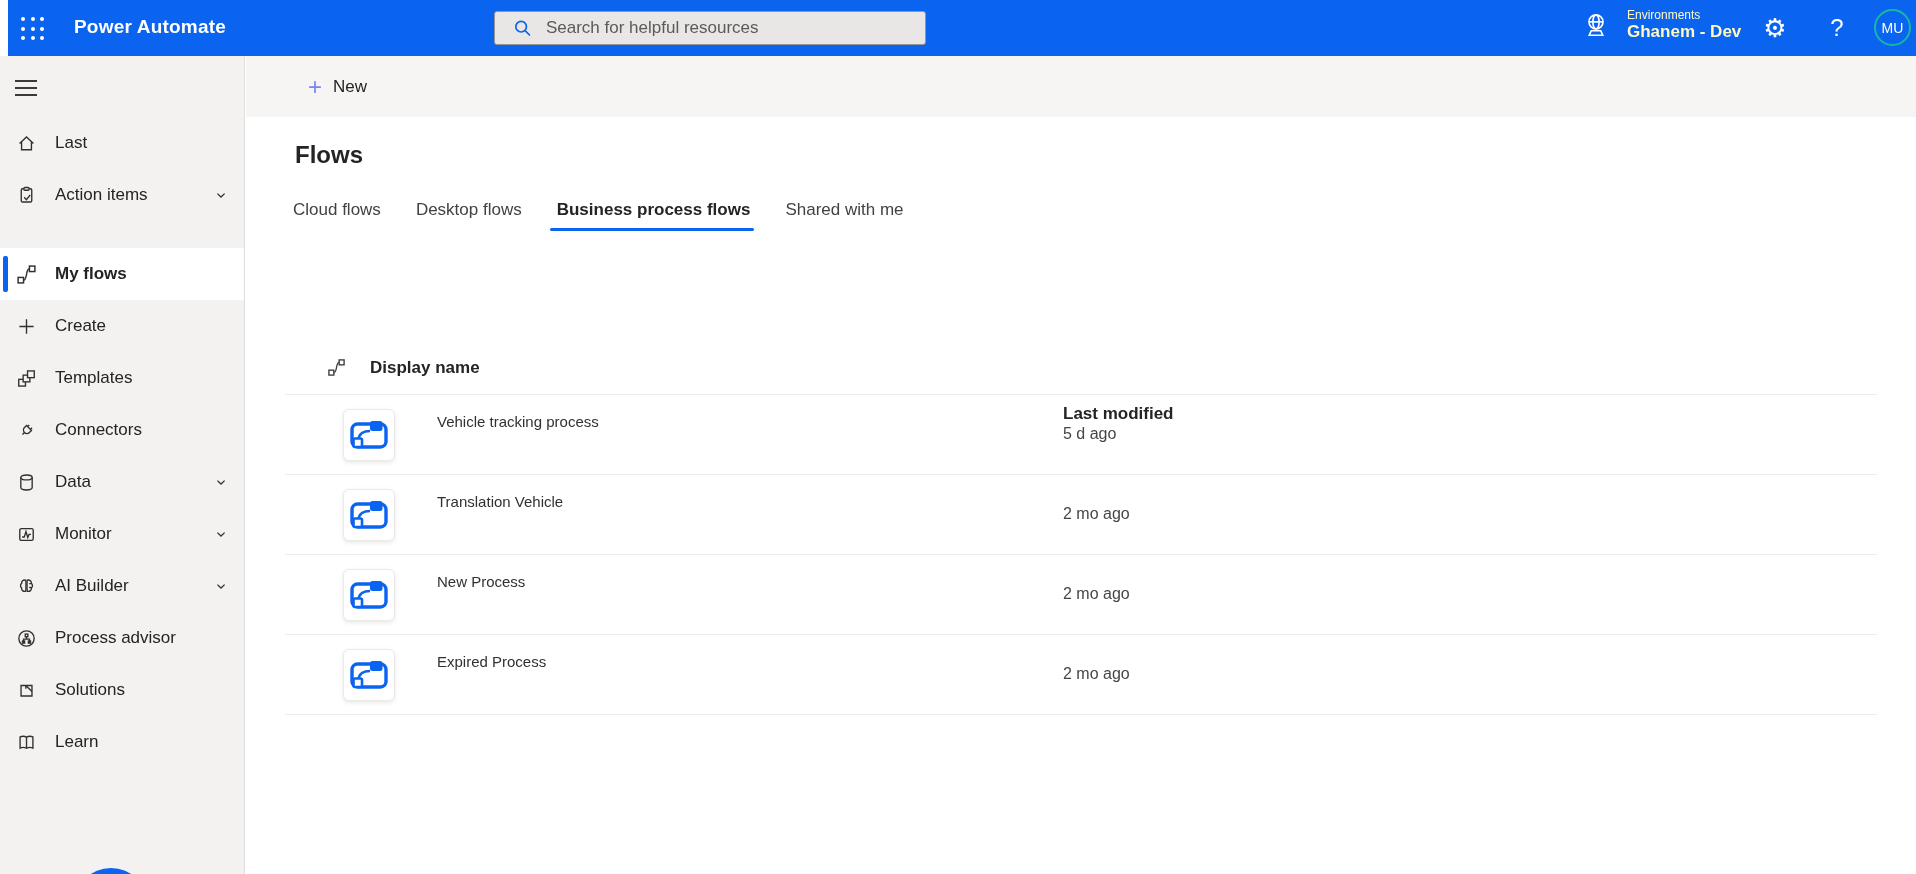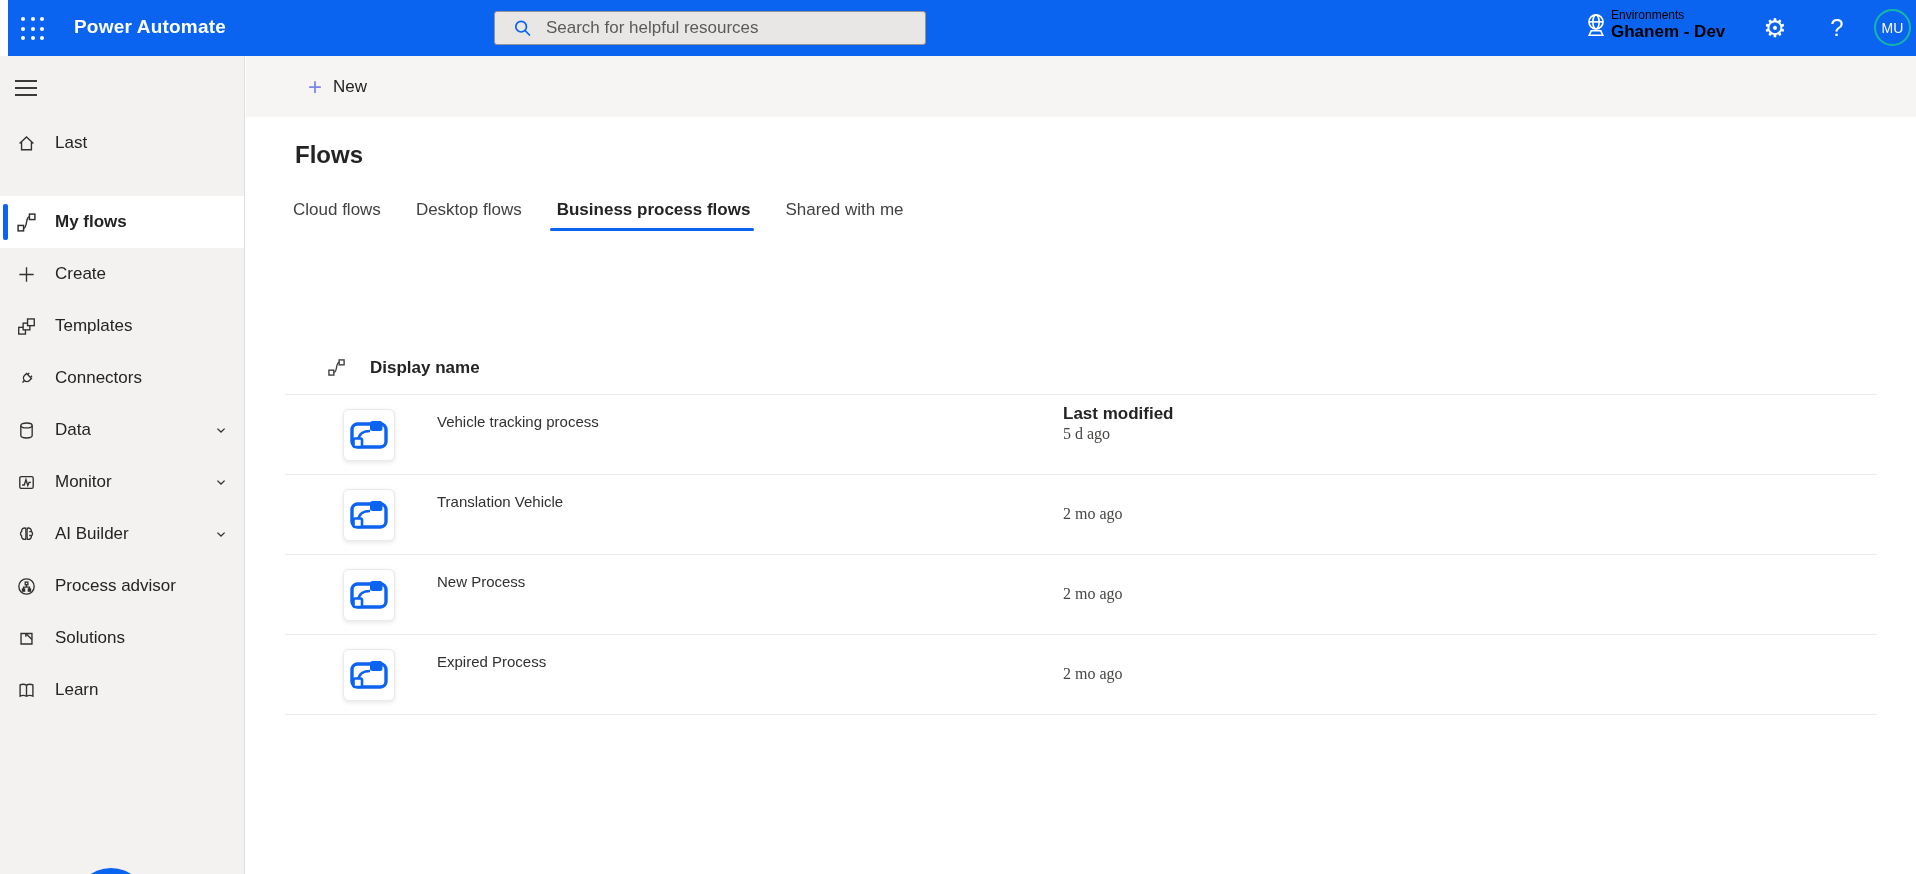--- a/index.html
+++ b/index.html
@@ -11,21 +11,21 @@
   .waffle { position:absolute; left:13px; top:17px; width:24px; height:24px; display:grid;
     grid-template-columns:repeat(3,1fr); gap:5px; cursor:pointer; }
   .waffle i { width:4px; height:4px; background:#fff; border-radius:50%; }
   .app-title { position:absolute; left:66px; top:16px; font-size:19px; font-weight:700; color:#fff; letter-spacing:.2px; }
   .searchbox { position:absolute; left:486px; top:11px; width:432px; height:34px; background:#E8E7E6;
     border:1px solid #979593; border-radius:3px; display:flex; align-items:center; padding-left:18px; }
   .searchbox input { border:none; background:transparent; outline:none; font-size:17px; color:#424242;
     width:400px; margin-left:14px; font-family:inherit; }
   .searchbox input::placeholder { color:#5C5A58; opacity:1; }
   .env { position:absolute; left:1573px; top:8px; display:flex; align-items:center; cursor:pointer; }
-  .env-txt { margin-left:0; color:#000000; }
+  .env-txt { margin-left:16px; color:#fef9c3; }
   .env-label { font-size:12px; line-height:14px; }
   .env-name { font-size:17px; font-weight:700; line-height:19px; }
   .hbtn { position:absolute; top:0; height:56px; width:46px; display:flex; align-items:center; justify-content:center;
     color:#fff; cursor:pointer; }
   .gear { left:1744px; font-size:26px; }
   .help { left:1806px; font-size:24px; font-weight:400; }
   .avatar { position:absolute; left:1866px; top:9px; width:37px; height:37px; border:2px solid #14b8a6; border-radius:50%;
     color:#fff; font-size:14px; font-weight:400; display:flex; align-items:center; justify-content:center; cursor:pointer; }
 
   
@@ -59,21 +59,21 @@
 
   .table { position:absolute; left:39px; top:226px; width:1592px; }
   .thead { position:relative; height:52px; border-bottom:1px solid #EDEBE9; }
   .thead .hicon { position:absolute; left:42px; top:15px; }
   .thead .hname { position:absolute; left:85px; top:15px; font-size:17px; font-weight:700; }
   .thead .hmod  { position:absolute; left:778px; top:15px; font-size:17px; font-weight:700;margin-top:46px; }
   .trow { position:relative; height:80px; border-bottom:1px solid #EDEBE9; cursor:pointer; }
   .flowcard { position:absolute; left:58px; top:14px; width:52px; height:52px; background:#fff; border:1px solid #ECEAE8;
     border-radius:6px; box-shadow:0 1.6px 4px rgba(0,0,0,.09); display:flex; align-items:center; justify-content:center; }
   .trow .cname { position:absolute; left:152px; top:18px; font-size:15px; color:#323130; }
-  .trow .cmod  { position:absolute; left:778px; top:30px; font-size:16px; color:#484644;font-family:Liberation Serif, serif; }
+  .trow .cmod  { position:absolute; left:778px; top:30px; font-size:16px; color:#484644; }
 </style>
 </head>
 <body>
 
 <div class="header">
   <div class="waffle">
     <i></i>
       <i></i>
       <i></i>
       <i></i>
@@ -122,20 +122,34 @@
 
   <div class="nav">
     <div class="si">
       <span class="ic">
         <svg width="21" height="21" viewBox="0 0 20 20">
             <path d="M3.4 10 L10 3.8 L16.6 10 M5.3 8.3 V16 H14.7 V8.3"></path>
           </svg>
         </span>
       <span class="lbl">Last</span>
     </div>
+    <div class="si">
+      <span class="ic">
+        <svg width="21" height="21" viewBox="0 0 20 20">
+            <rect x="5" y="3.6" width="10" height="12.6" rx="1.3"></rect>
+        <rect x="7.5" y="2.4" width="5" height="2.6" rx="1" fill="#F3F2F1"></rect>
+        <path d="M7.8 11.6 l2.1 2.3 l3.6-4.4"></path>
+          </svg>
+        </span>
+      <span class="lbl">Action items</span>
+      <span class="chev">
+        <svg width="20" height="20" viewBox="0 0 20 20">
+            <path d="M6.4 8.6 L10 12 L13.6 8.6"></path>
+          </svg></span>
+    </div>
     <div class="si selected">
       <span class="ic">
         <svg width="21" height="21" viewBox="0 0 20 20" style="stroke-width:1.4">
             <rect x="2" y="12.8" width="5.2" height="5.2"></rect>
         <rect x="12.8" y="2" width="5.2" height="5.2"></rect>
         <path d="M7.2 15.4 C11 15.4 9 4.6 12.8 4.6"></path>
           </svg>
         </span>
       <span class="lbl">My flows</span>
     </div>

